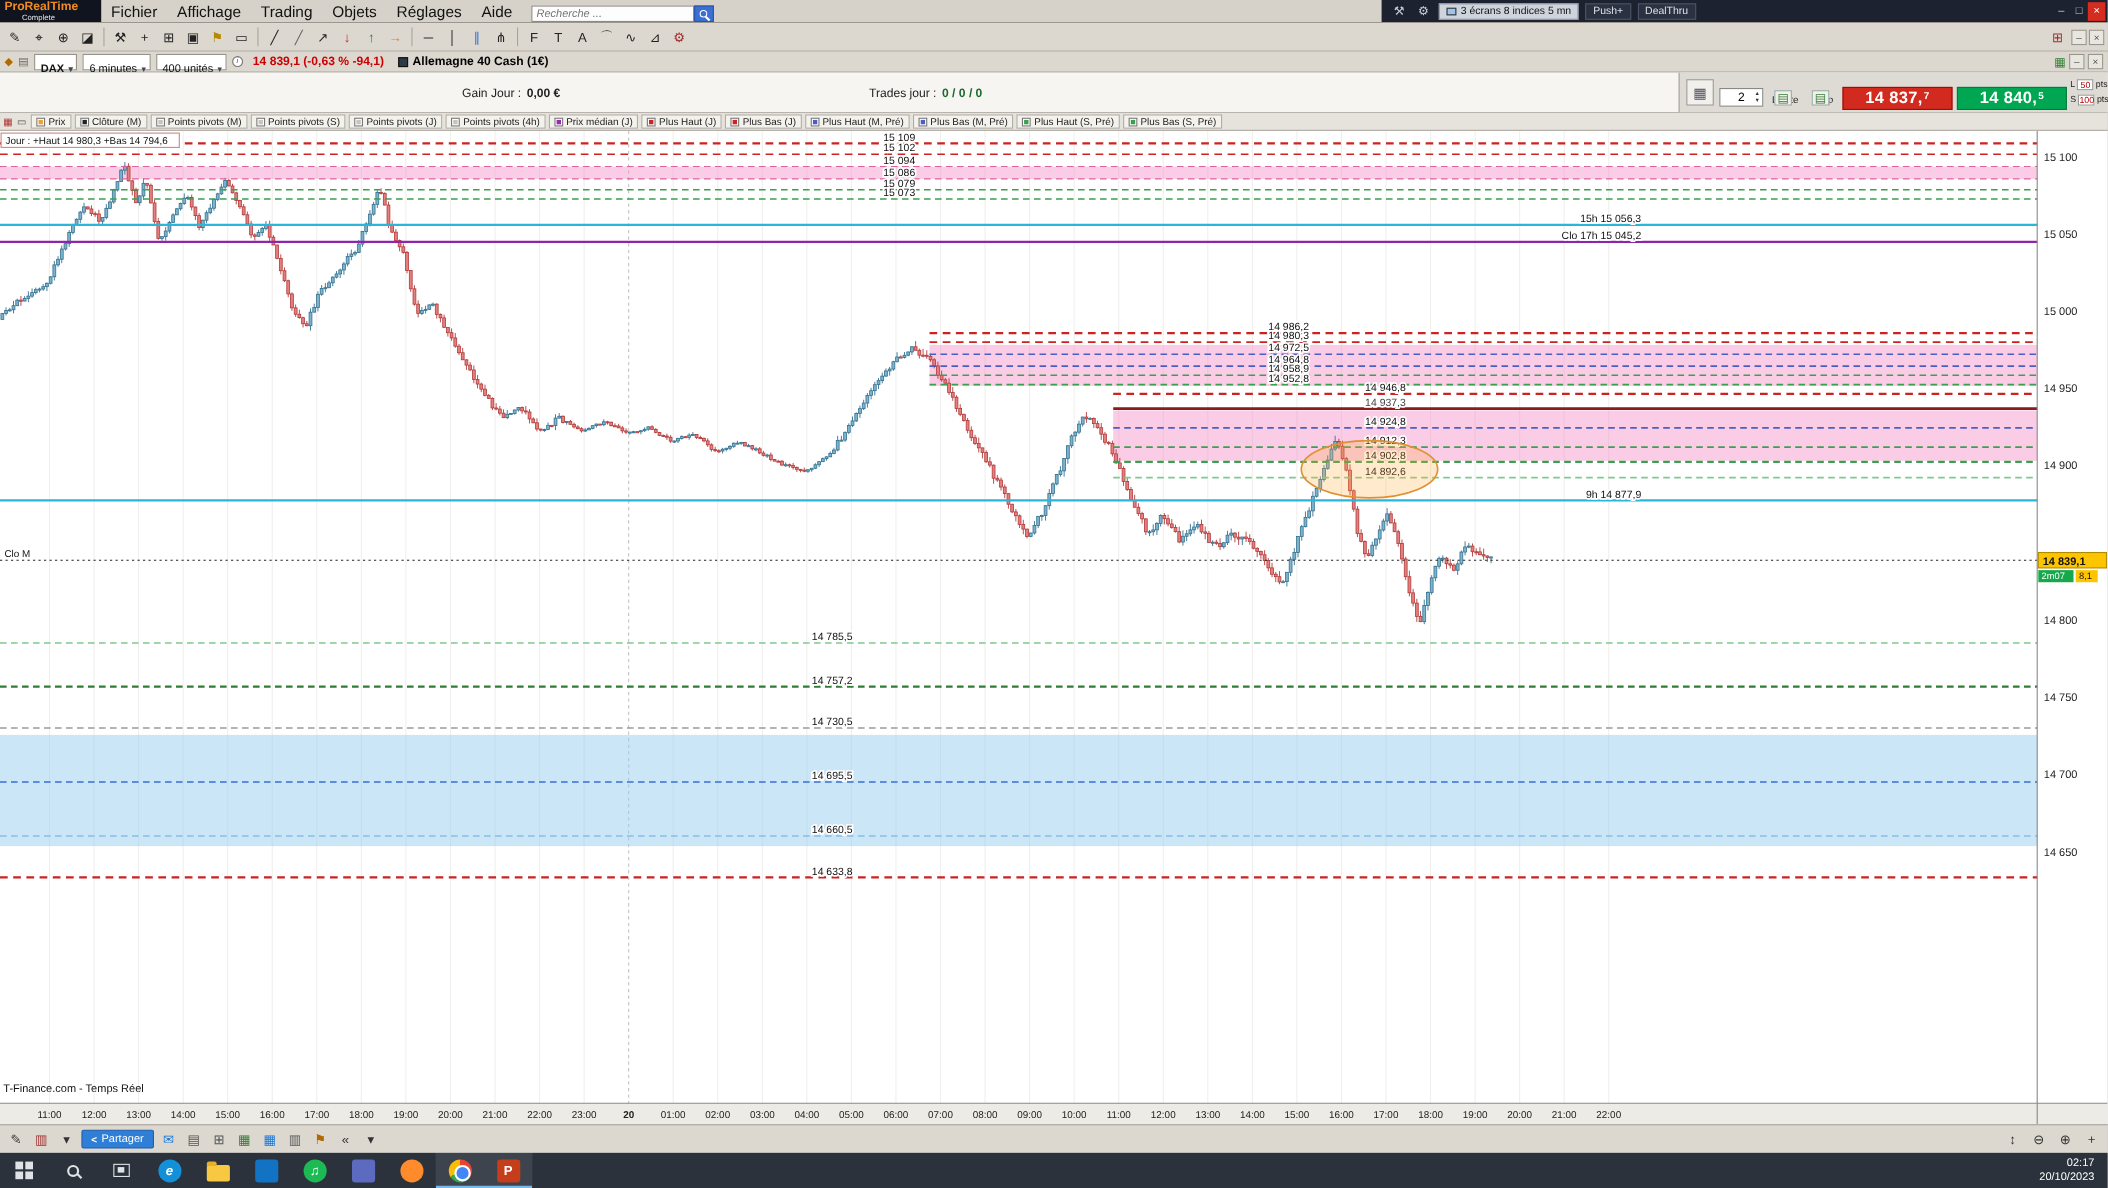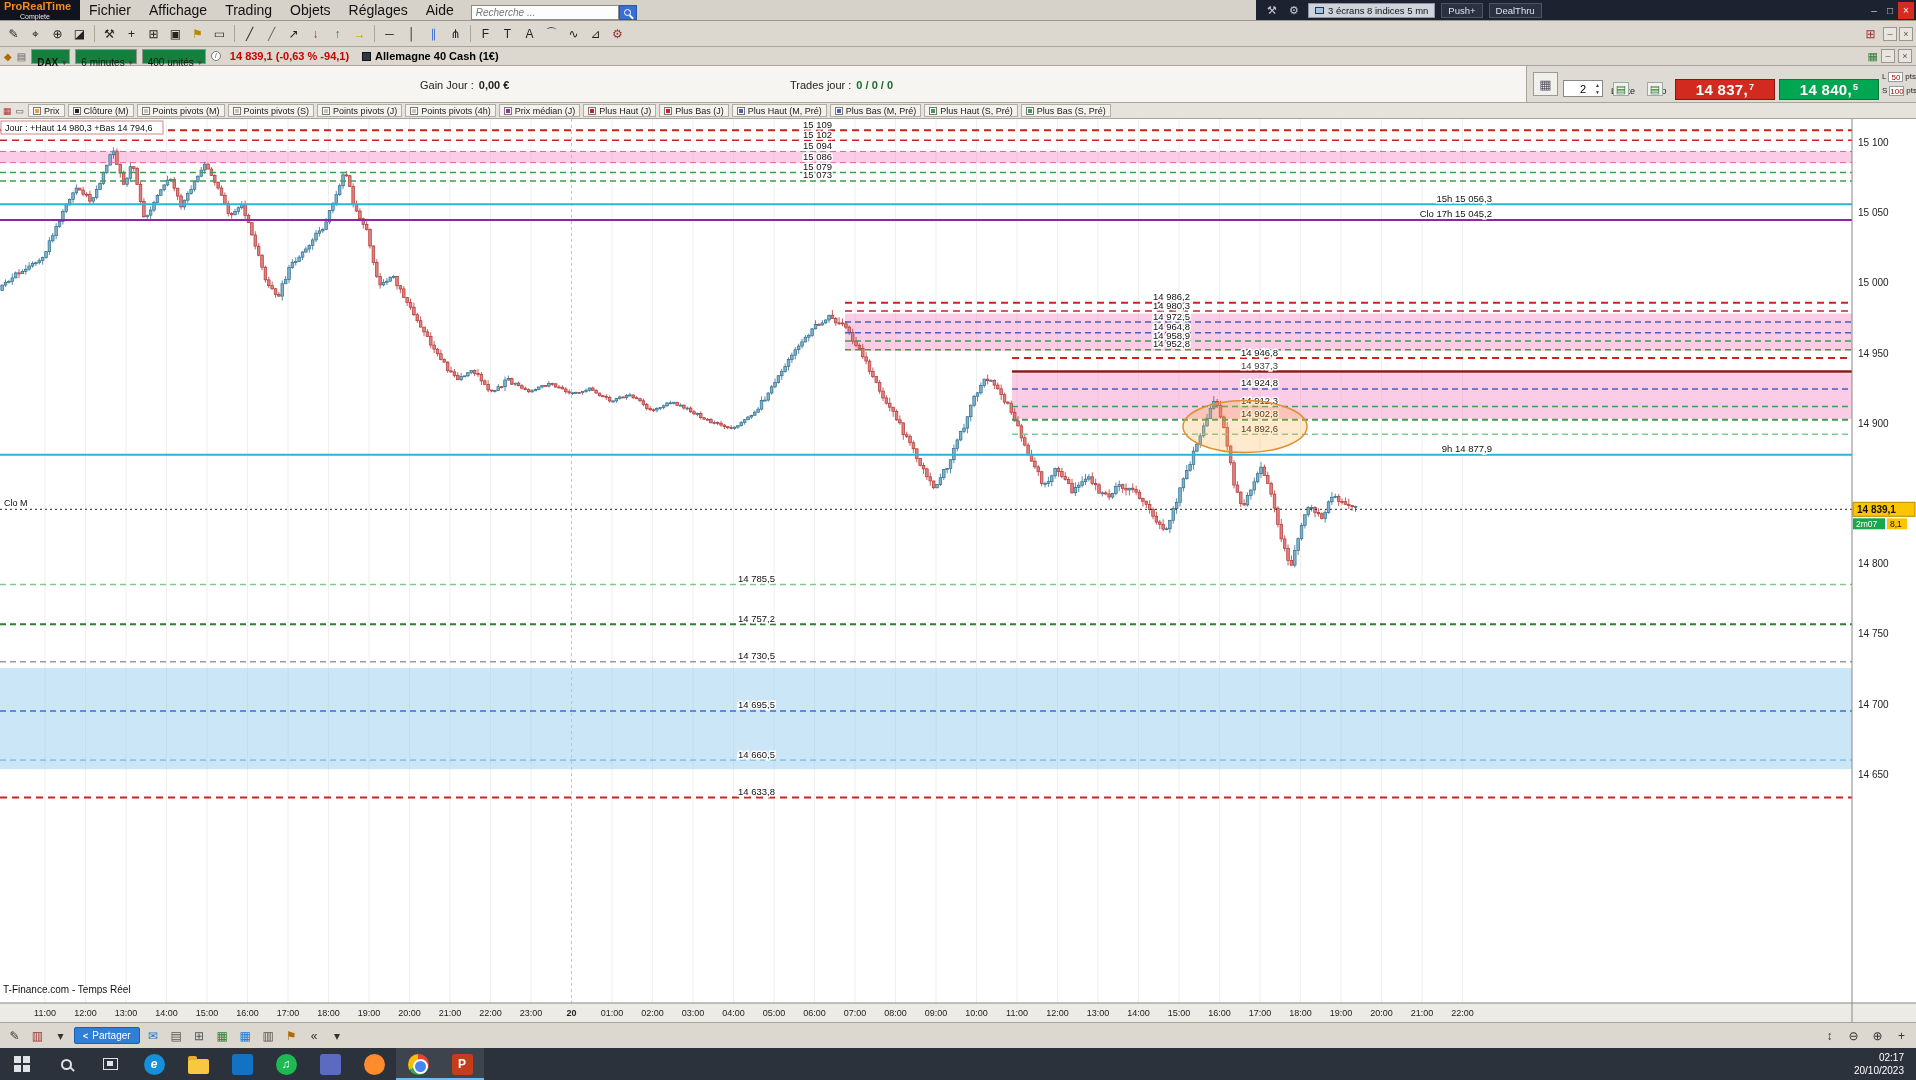--- a/index.html
+++ b/index.html
@@ -1,21 +1,21 @@
 <!DOCTYPE html>
 <html><head>
 <meta charset="utf-8">
 <style>
   *{margin:0;padding:0;box-sizing:border-box}
   html,body{width:1916px;height:1080px;overflow:hidden;font-family:"Liberation Sans",sans-serif;background:#888}
   #app{position:absolute;left:0;top:0;width:1916px;height:1080px;background:#fff}
 
   
   #menubar{position:absolute;left:0;top:0;width:1916px;height:21px;background:#d6d2ca;border-bottom:1px solid #9a968e;display:flex;align-items:stretch}
-  #logo{width:80px;background:#10141f;padding:1px 4px;line-height:1.05;flex:none}
+  #logo{width:92px;background:#10141f;padding:1px 4px;line-height:1.05;flex:none}
   #logo .l1{color:#f08a24;font-weight:bold;font-size:11px;display:block}
   #logo .l2{color:#e8e8e8;font-size:7px;display:block;padding-left:16px}
   #menus{display:flex;align-items:center}
   .menu-item{font-size:14px;color:#111;padding:16px 9px;height:21px;display:flex;align-items:center;cursor:default}
   #search-wrap{display:flex;align-items:flex-end;margin-left:8px;gap:0}
   #search-input{width:148px;height:15px;font-size:10px;font-style:italic;color:#777;background:#fdfdfd;border:1px solid #8a8a8a;padding:0 4px}
   #search-btn{width:18px;height:15px;background:#3b6fd4;border:1px solid #2a55a8;display:flex;align-items:center;justify-content:center}
   .mag{width:7px;height:7px;border:1.5px solid #fff;border-radius:50%;position:relative}
   .mag::after{content:"";position:absolute;width:5px;height:1.5px;background:#fff;transform:rotate(45deg);right:-4px;bottom:-2px}
   #menubar-right{margin-left:auto;width:660px;background:#1c2230;display:flex;align-items:center;padding:0 2px 0 8px;gap:6px}
@@ -30,21 +30,21 @@
   
   #toolbar{position:absolute;left:0;top:21px;width:1916px;height:26px;background:#dcd8d0;border-bottom:1px solid #a8a49c;display:flex;align-items:center;padding:0 3px;gap:1px}
   .tool-icon{width:21px;height:21px;display:flex;align-items:center;justify-content:center;font-size:12px;color:#222;border:1px solid transparent}
   .tool-sep{width:1px;height:17px;background:#a8a49c;margin:0 3px}
   #toolbar .right{margin-left:auto;display:flex;align-items:center;gap:2px}
   .sm-ctl{width:14px;height:14px;font-size:9px;color:#555;display:flex;align-items:center;justify-content:center;border:1px solid #9a968e;background:#e9e6df}
 
   
   #chart-header{position:absolute;left:0;top:47px;width:1916px;height:19px;background:#dcd8d0;border-bottom:1px solid #a8a49c;display:flex;align-items:center;gap:5px;padding:0 4px;font-size:11px}
   .hd-icon{font-size:10px;color:#b06a00}
-  .hd-dd{background:#15803d;border:1px solid #969289;height:15px;display:flex;align-items:center;padding:12px 3px 0 5px;font-size:10px;color:#111;gap:4px}
+  .hd-dd{background:#ffffff;border:1px solid #969289;height:15px;display:flex;align-items:center;padding:12px 3px 0 5px;font-size:10px;color:#111;gap:4px}
   .hd-dd.bold{font-weight:bold}
   .hd-dd::after{content:"▾";font-size:8px;color:#444}
   .info-i{display:inline-block;width:10px;height:10px;border:1px solid #777;border-radius:50%;font-size:7px;line-height:8px;text-align:center;color:#555;font-style:italic;background:#fff}
   .info-i::after{content:"i"}
   #price-line{color:#cc0000;font-weight:bold;font-size:11px;margin-left:4px}
   #instr-full{font-weight:bold;font-size:11px;display:flex;align-items:center;gap:4px;margin-left:8px}
   .flag-sq{display:inline-block;width:9px;height:9px;background:#2d3a45;border:1px solid #111}
   #chart-header .right{margin-left:auto;display:flex;align-items:center;gap:3px}
   .green-mini{color:#2e7d32;font-size:11px}
 

